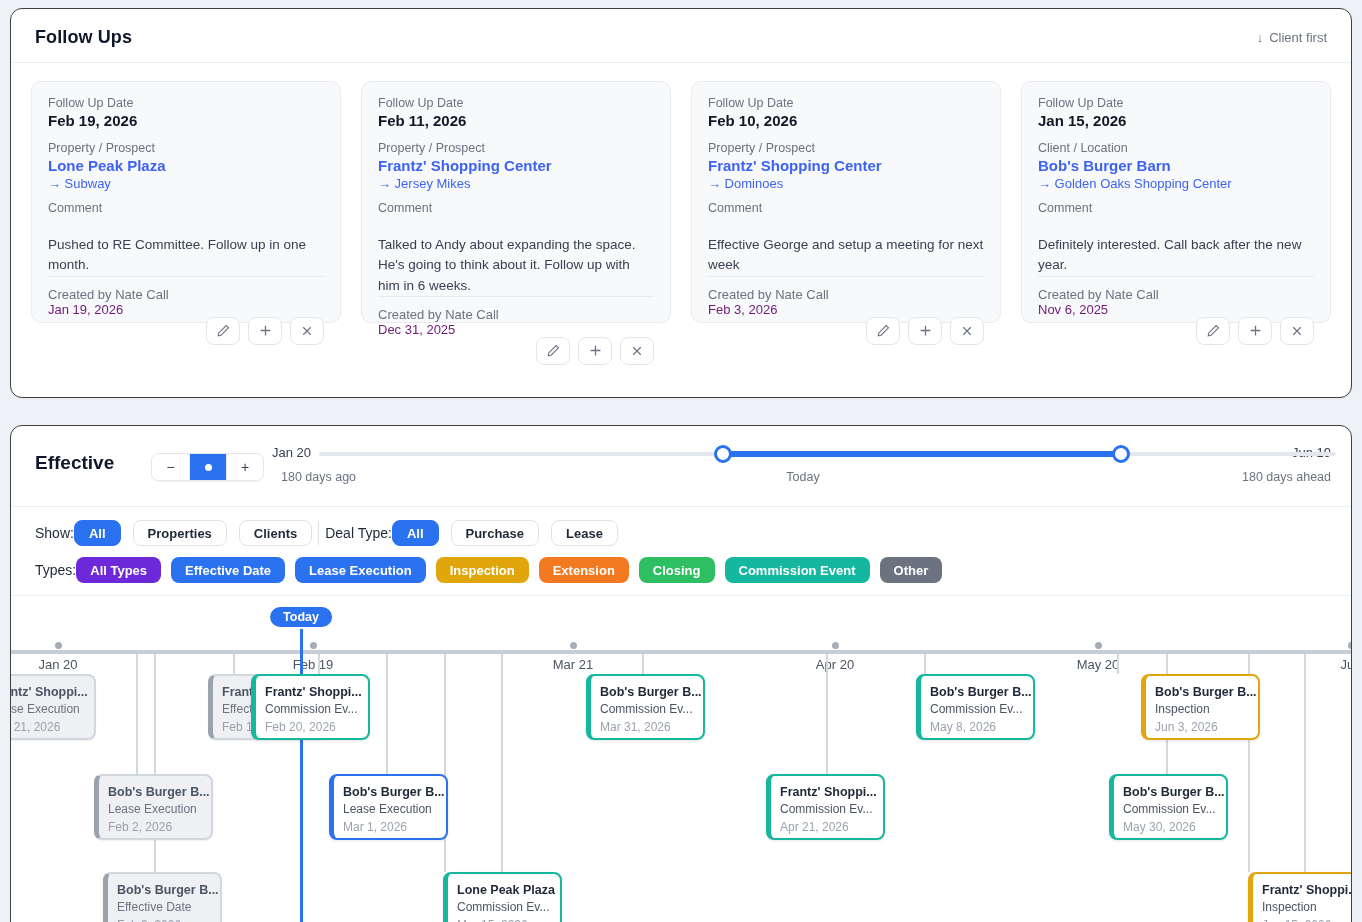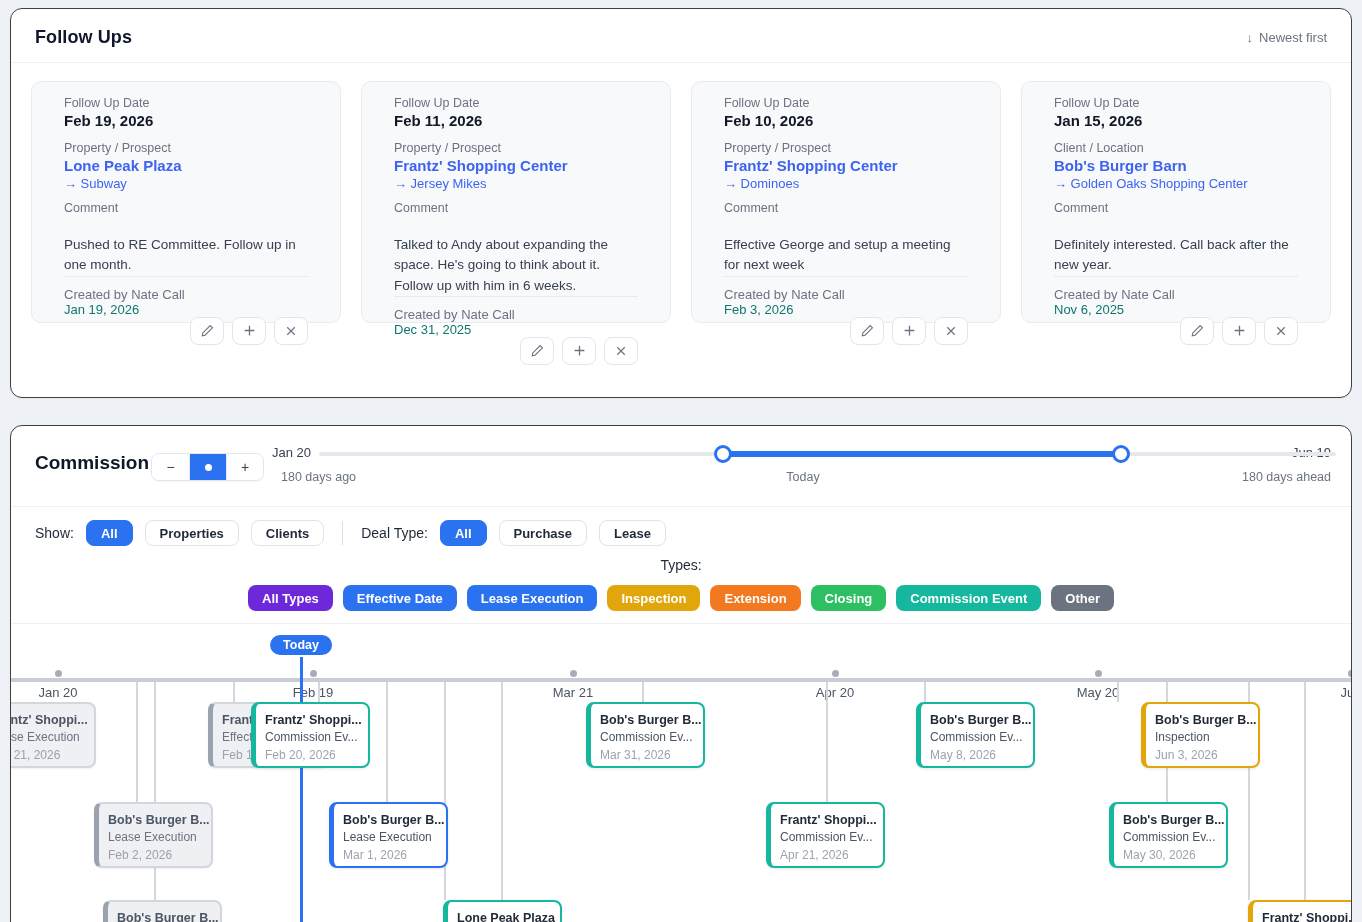--- a/index.html
+++ b/index.html
@@ -10,30 +10,30 @@
            border:1px solid #404040; border-radius:12px;
            box-shadow:0 1px 2px rgba(16,24,40,.04); }
   
   #fu-panel { top:8px; height:390px; }
   .fu-header { display:flex; align-items:center; justify-content:space-between;
                padding:18px 24px 14px; border-bottom:1px solid #eef0f3; }
   .fu-title { font-size:18px; font-weight:700; color:#0f172a; letter-spacing:.1px; }
   .fu-sort { display:flex; align-items:center; gap:6px; font-size:13px; color:#6b7280; cursor:pointer; }
   .fu-cards { display:flex; gap:20px; padding:18px 20px; }
   .fu-card { width:310px; height:242px; background:#f8f9fb; border:1px solid #e9ebf0;
-             border-radius:10px; padding:14px 32px; display:flex; flex-direction:column; }
+             border-radius:10px; padding:14px 16px; display:flex; flex-direction:column; }
   .fu-label { font-size:12.5px; color:#6b7280; margin-bottom:2px; }
   .fu-date { font-size:15px; font-weight:700; color:#111827; margin-bottom:12px; }
   .fu-primary { font-size:15px; font-weight:700; color:#3d63f0; cursor:pointer; }
   .fu-secondary { font-size:13px; color:#3d63f0; margin-top:2px; margin-bottom:10px; cursor:pointer; }
   .fu-comment { font-size:13.5px; color:#374151; line-height:1.5; margin-top:18px; }
   .fu-spacer { flex:1; }
   .fu-divider { border-top:1px solid #e8eaef; margin-bottom:10px; }
   .fu-created { font-size:13px; color:#6b7280; }
-  .fu-created-date { font-size:13px; color:#0f766e; }
+  .fu-created-date { font-size:13px; color:#701a75; }
   .fu-actions { display:flex; justify-content:flex-end; gap:8px; }
   .fu-btn { width:34px; height:28px; background:#fff; border:1px solid #e2e6eb; border-radius:8px;
             display:flex; align-items:center; justify-content:center; color:#6b7280;
             font-size:14px; cursor:pointer; }
   .fu-btn svg { display:block; }
   
   #ms-panel { top:425px; height:540px; }
   .ms-header { position:relative; height:80px; }
   .ms-title { position:absolute; left:24px; top:26px; font-size:19px; font-weight:700; color:#0f172a; }
   .zoomctl { position:absolute; left:140px; top:27px; display:flex; border:1px solid #e2e6eb;
@@ -51,22 +51,22 @@
   .sl-today { position:absolute; left:752px; top:44px; width:80px; text-align:center;
               font-size:12.5px; color:#6b7280; }
   .sl-track { position:absolute; left:308px; top:26px; width:1017px; height:4px;
               background:#e4e7ec; border-radius:2px; }
   .sl-range { position:absolute; left:712px; top:25px; width:398px; height:6px;
               background:#2b72f0; border-radius:3px; }
   .sl-handle { position:absolute; top:19px; width:18px; height:18px; border-radius:50%;
                background:#fff; border:3px solid #2b72f0; cursor:grab; }
   
   .filters { border-top:1px solid #eef0f3; padding:13px 24px 12px; }
-  .filter-row { display:flex; align-items:center; gap:12px; }
-  .filter-row + .filter-row { margin-top:11px;flex-direction:column; }
+  .filter-row { display:flex; align-items:center; }
+  .filter-row + .filter-row { margin-top:11px; }
   .f-label { font-size:14px; color:#1f2937; }
   .chip { height:26px; padding:0 14px; display:flex; align-items:center; justify-content:center;
           font-size:13px; font-weight:600; border-radius:8px; cursor:pointer;
           background:#fff; border:1px solid #dfe3e8; color:#1f2937; }
   .chip.sel { background:#2b72f0; border-color:#2b72f0; color:#fff; }
   .chip.type { color:#fff; border:none; }
   .vdiv { width:1px; height:24px; background:#dde1e6; margin:0 6px; }
   
   .timeline { position:relative; height:340px; border-top:1px solid #eef0f3; overflow:hidden; }
   .tl-axis { position:absolute; left:0; top:54px; width:100%; height:4px; background:#c8ccd4; z-index:1; }
@@ -92,21 +92,21 @@
 </head>
 <body>
 
 <div class="page">
 
   <section class="panel" id="fu-panel">
     <div class="fu-header">
       <div class="fu-title">Follow Ups</div>
       <div class="fu-sort">
         <span>↓</span>
-        <span>Newest first</span>
+        <span>Client first</span>
       </div>
     </div>
     <div class="fu-cards" id="fu-cards">
   <div class="fu-card">
     <div class="fu-label">Follow Up Date</div>
     <div class="fu-date">Feb 19, 2026</div>
     <div class="fu-label">Property / Prospect</div>
     <div class="fu-primary">Lone Peak Plaza</div>
     <div class="fu-secondary">→ Subway</div>
     <div class="fu-label">Comment</div>
@@ -245,21 +245,21 @@
                 </svg>
               </span>
             </div>
     </div>
   </div>
       </div>
   </section>
 
   <section class="panel" id="ms-panel">
     <div class="ms-header">
-      <div class="ms-title">Commission</div>
+      <div class="ms-title">Effective</div>
       <div class="zoomctl">
         <div class="zoomseg">−</div>
         <div class="zoomseg active">
           <span class="zoomdot"></span>
         </div>
         <div class="zoomseg">+</div>
       </div>
       <div class="sl-start-date">Jan 20</div>
       <div class="sl-start-sub">180 days ago</div>
       <div class="sl-end-date">Jun 19</div>

